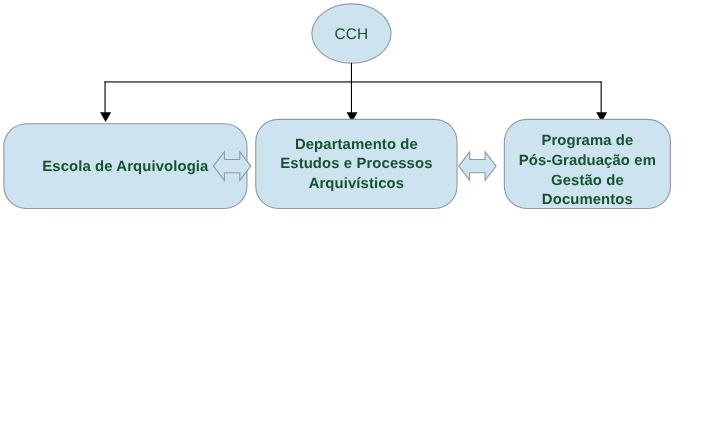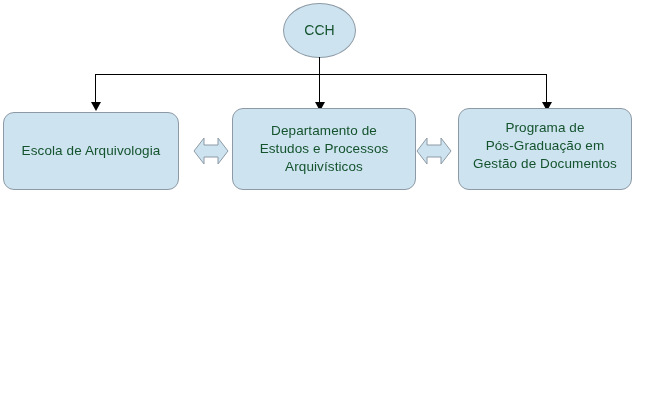--- a/index.html
+++ b/index.html
@@ -30,21 +30,22 @@
     overflow: hidden;
     line-height: 1.32;
     font-size: 13.5px;
     letter-spacing: 0.1px;
   }
   .node-root {
     border-radius: 50%;
     font-size: 14px;
   }
   .node-box {
-    border-radius: 11px;
+    border-radius: 21px;
+    font-weight: bold;
   }
   .node-label {
     display: block;
     width: 100%;
     padding: 0 5px;
     box-sizing: border-box;
     white-space: pre-line;
   }
   
   .conn {
@@ -82,21 +83,21 @@
 
   <div class="conn v-line" style="left:95px; top:74px; height:30px;"></div>
   <div class="arrowhead" style="left:91px; top:102px;"></div>
 
   <div class="conn v-line" style="left:319px; top:74px; height:30px;"></div>
   <div class="arrowhead" style="left:315px; top:102px;"></div>
 
   <div class="conn v-line" style="left:546px; top:74px; height:30px;"></div>
   <div class="arrowhead" style="left:542px; top:102px;"></div>
 
-  <div class="node node-box" style="left:3px; top:112px; width:176px; height:78px;">
+  <div class="node node-box" style="left:3px; top:112px; width:222px; height:78px;">
     <span class="node-label">Escola de Arquivologia</span>
   </div>
 
   <div class="biarrow" style="left:192px; top:133px;">
     <svg width="38" height="36" viewBox="0 0 38 36">
       <polygon points="2,18 12,5 12,12 26,12 26,5 36,18 26,31 26,24 12,24 12,31" fill="#cde3f0" stroke="#8d9aa5" stroke-width="1"></polygon>
     </svg>
   </div>
 
   <div class="node node-box" style="left:232px; top:108px; width:184px; height:82px;">
@@ -104,19 +105,19 @@
 Estudos e Processos
 Arquivísticos</span>
   </div>
 
   <div class="biarrow" style="left:415px; top:133px;">
     <svg width="38" height="36" viewBox="0 0 38 36">
       <polygon points="2,18 12,5 12,12 26,12 26,5 36,18 26,31 26,24 12,24 12,31" fill="#cde3f0" stroke="#8d9aa5" stroke-width="1"></polygon>
     </svg>
   </div>
 
-  <div class="node node-box" style="left:458px; top:108px; width:174px; height:82px; align-items:flex-start; padding-top:10px;">
+  <div class="node node-box" style="left:458px; top:108px; width:152px; height:82px; align-items:flex-start; padding-top:10px;">
     <span class="node-label">Programa de
 Pós-Graduação em
 Gestão de Documentos</span>
   </div>
 
 </div>
 
 </body></html>

